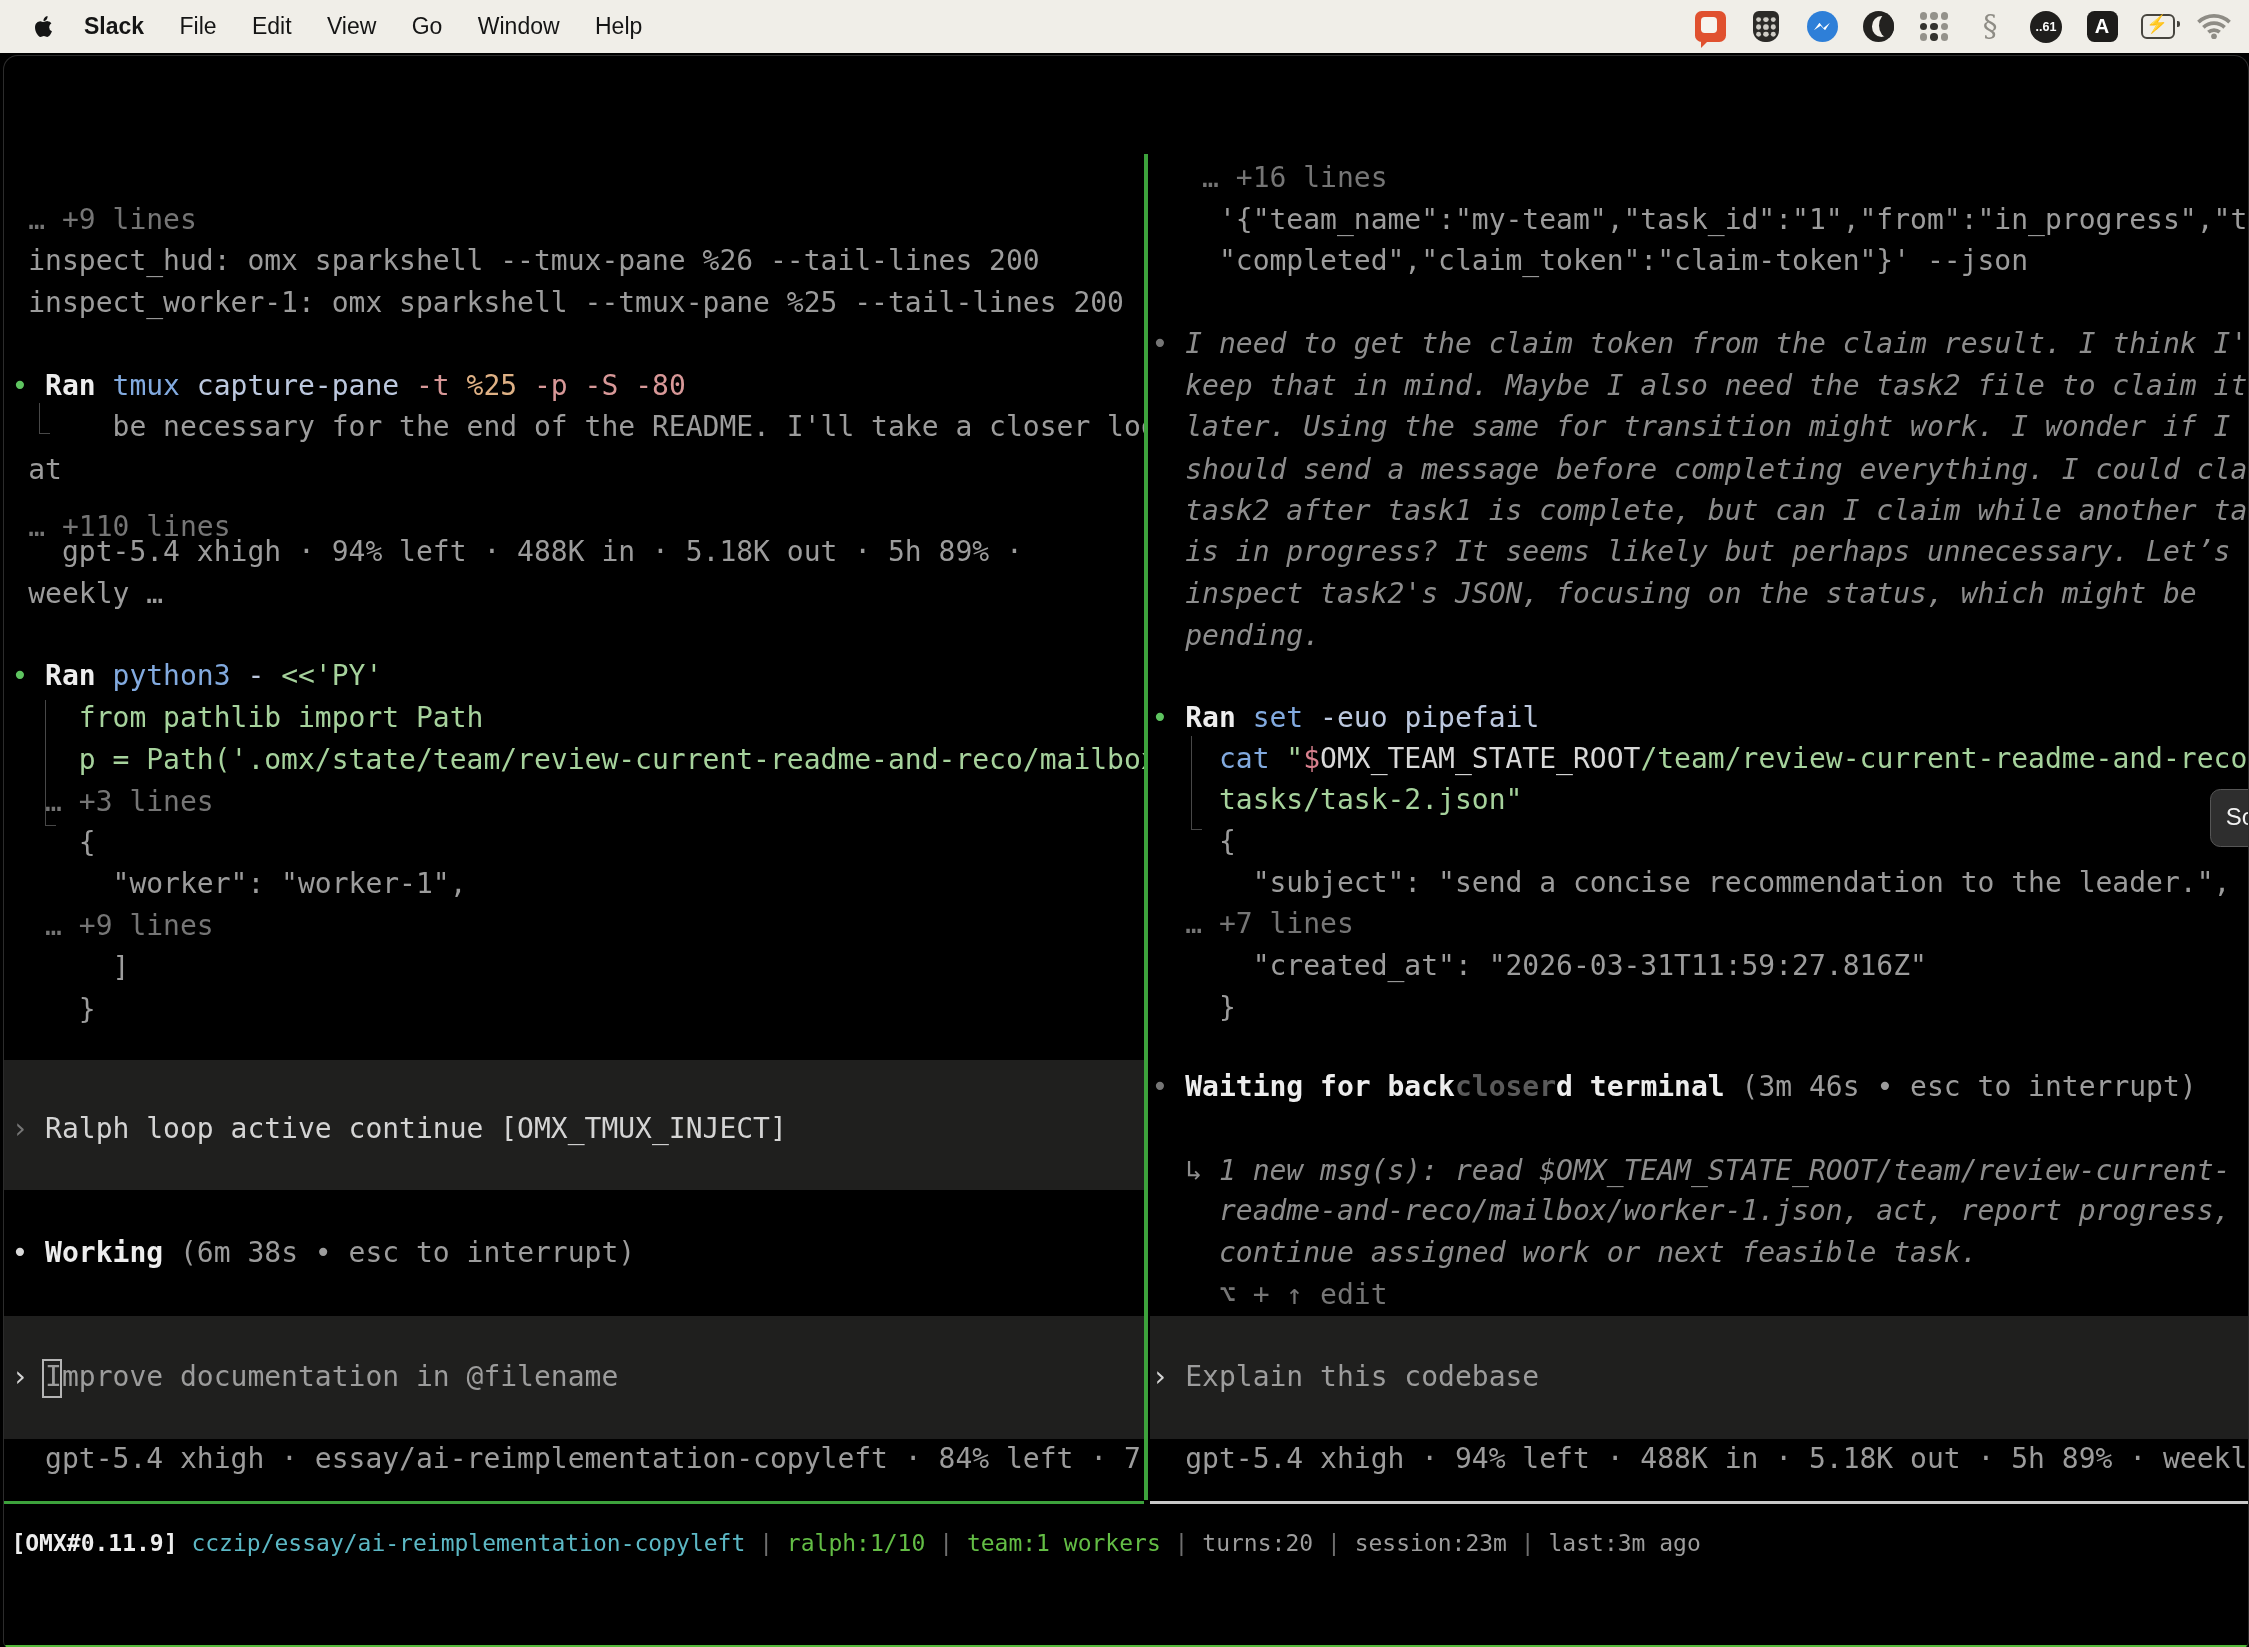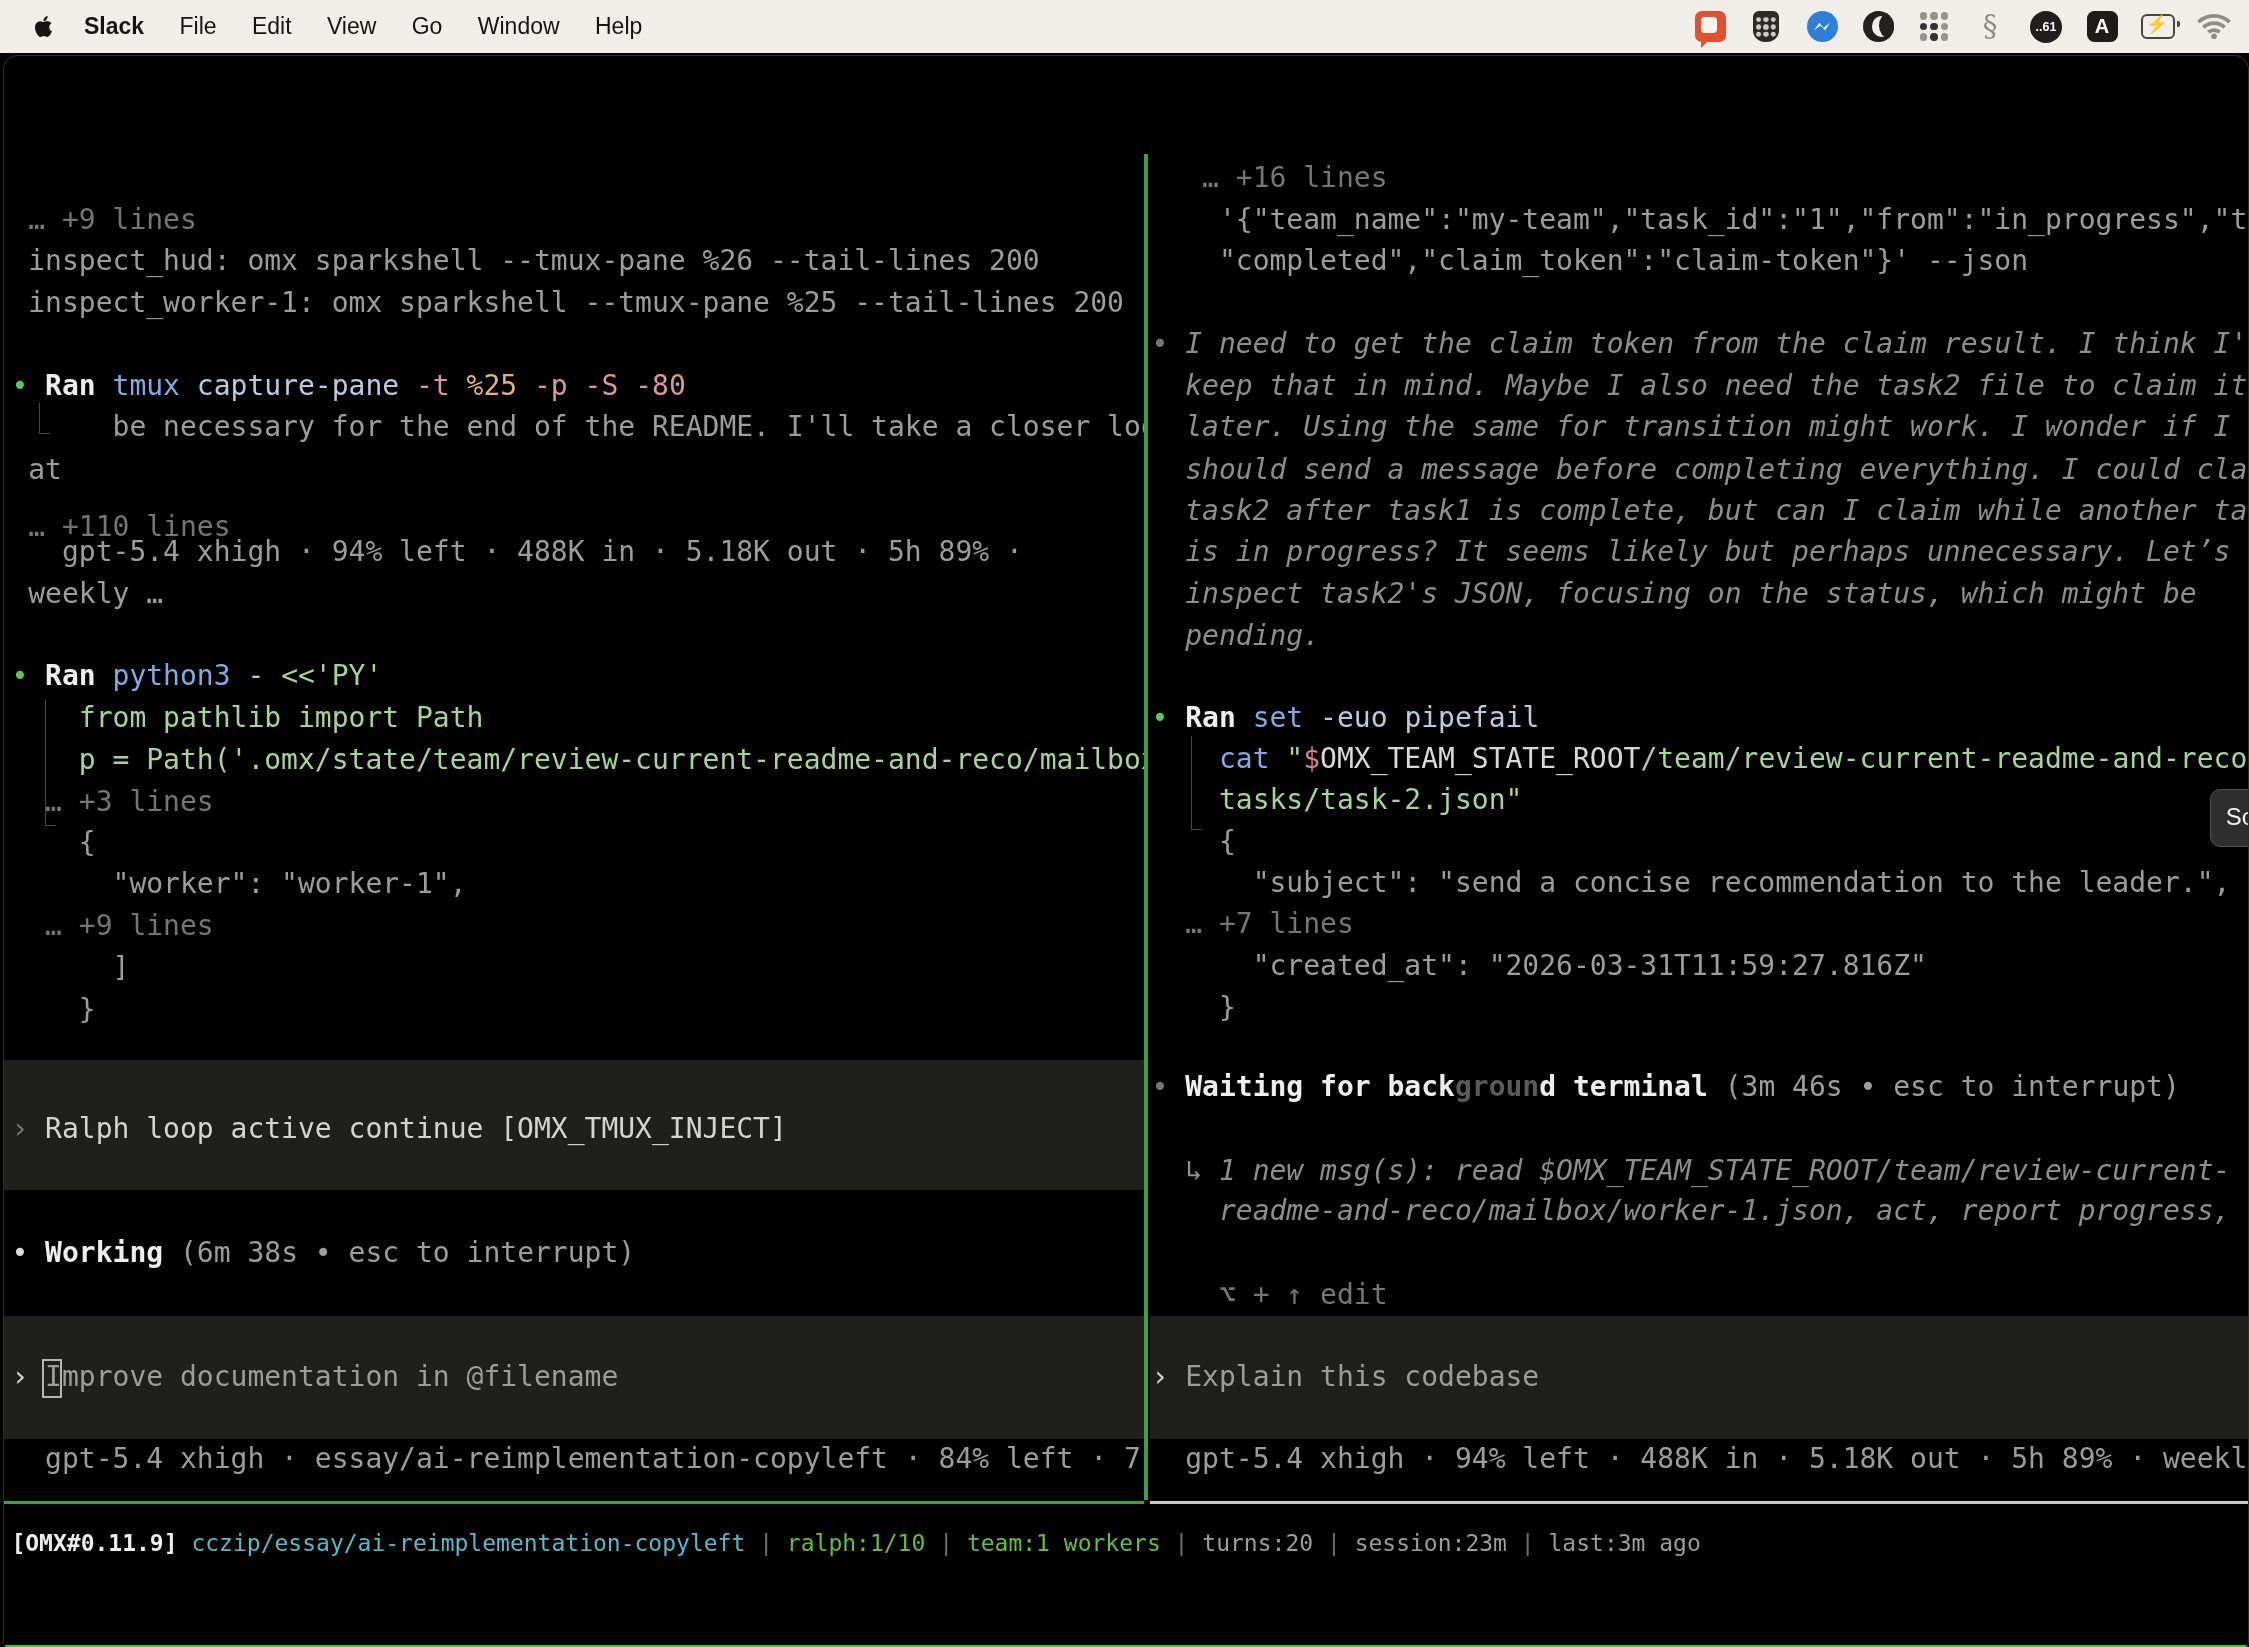--- a/index.html
+++ b/index.html
@@ -209,23 +209,24 @@
         <div class="tl" style="top: 419px;"><span class="seg-i">  inspect task2's JSON, focusing on the status, which might be</span></div>
         <div class="tl" style="top: 461px;"><span class="seg-i">  pending.</span></div>
         <div class="tl" style="top: 543px;"><span class="seg-u">• </span><span class="seg-w">Ran </span><span class="seg-b">set </span><span class="seg-p">-euo pipefail</span></div>
         <div class="tl" style="top: 584px;"><span class="seg-b">    cat </span><span class="seg-n">"</span><span class="seg-r">$</span><span class="seg-y">OMX_TEAM_STATE_ROOT</span><span class="seg-n">/team/review-current-readme-and-reco/</span></div>
         <div class="tl" style="top: 625px;"><span class="seg-n">    tasks/task-2.json"</span></div>
         <div class="tl" style="top: 667px;"><span class="seg-g">    {</span></div>
         <div class="tl" style="top: 708px;"><span class="seg-g">      "subject": "send a concise recommendation to the leader.",</span></div>
         <div class="tl" style="top: 749px;"><span class="seg-d">  … +7 lines</span></div>
         <div class="tl" style="top: 791px;"><span class="seg-g">      "created_at": "2026-03-31T11:59:27.816Z"</span></div>
         <div class="tl" style="top: 833px;"><span class="seg-g">    }</span></div>
-        <div class="tl" style="top: 912px;"><span class="seg-d">• </span><span class="seg-w">Waiting for back</span><span class="seg-sh">groun</span><span class="seg-w">d terminal</span><span class="seg-g"> (3m 46s • esc to interrupt)</span></div>
+        <div class="tl" style="top: 912px;"><span class="seg-d">• </span><span class="seg-w">Waiting for back</span><span class="seg-sh">closer</span><span class="seg-w">d terminal</span><span class="seg-g"> (3m 46s • esc to interrupt)</span></div>
         <div class="tl" style="top: 996px;"><span class="seg-i">  ↳ 1 new msg(s): read $OMX_TEAM_STATE_ROOT/team/review-current-</span></div>
         <div class="tl" style="top: 1036px;"><span class="seg-i">    readme-and-reco/mailbox/worker-1.json, act, report progress,</span></div>
+        <div class="tl" style="top: 1078px;"><span class="seg-i">    continue assigned work or next feasible task.</span></div>
         <div class="tl" style="top: 1120px;"><span class="seg-d">    ⌥ + ↑ edit</span></div>
         <div class="tl" style="top: 1202px;"><span class="seg-t">› </span><span class="seg-g">Explain this codebase</span></div>
         <div class="tl" style="top: 1284px;"><span class="seg-g">  gpt-5.4 xhigh · 94% left · 488K in · 5.18K out · 5h 89% · weekly …</span></div>
       </div>
 
     <div id="divider"></div>
     <div id="border-left-bottom"></div>
     <div id="border-right-bottom"></div>
 
     <div id="tooltip">Scre</div>

